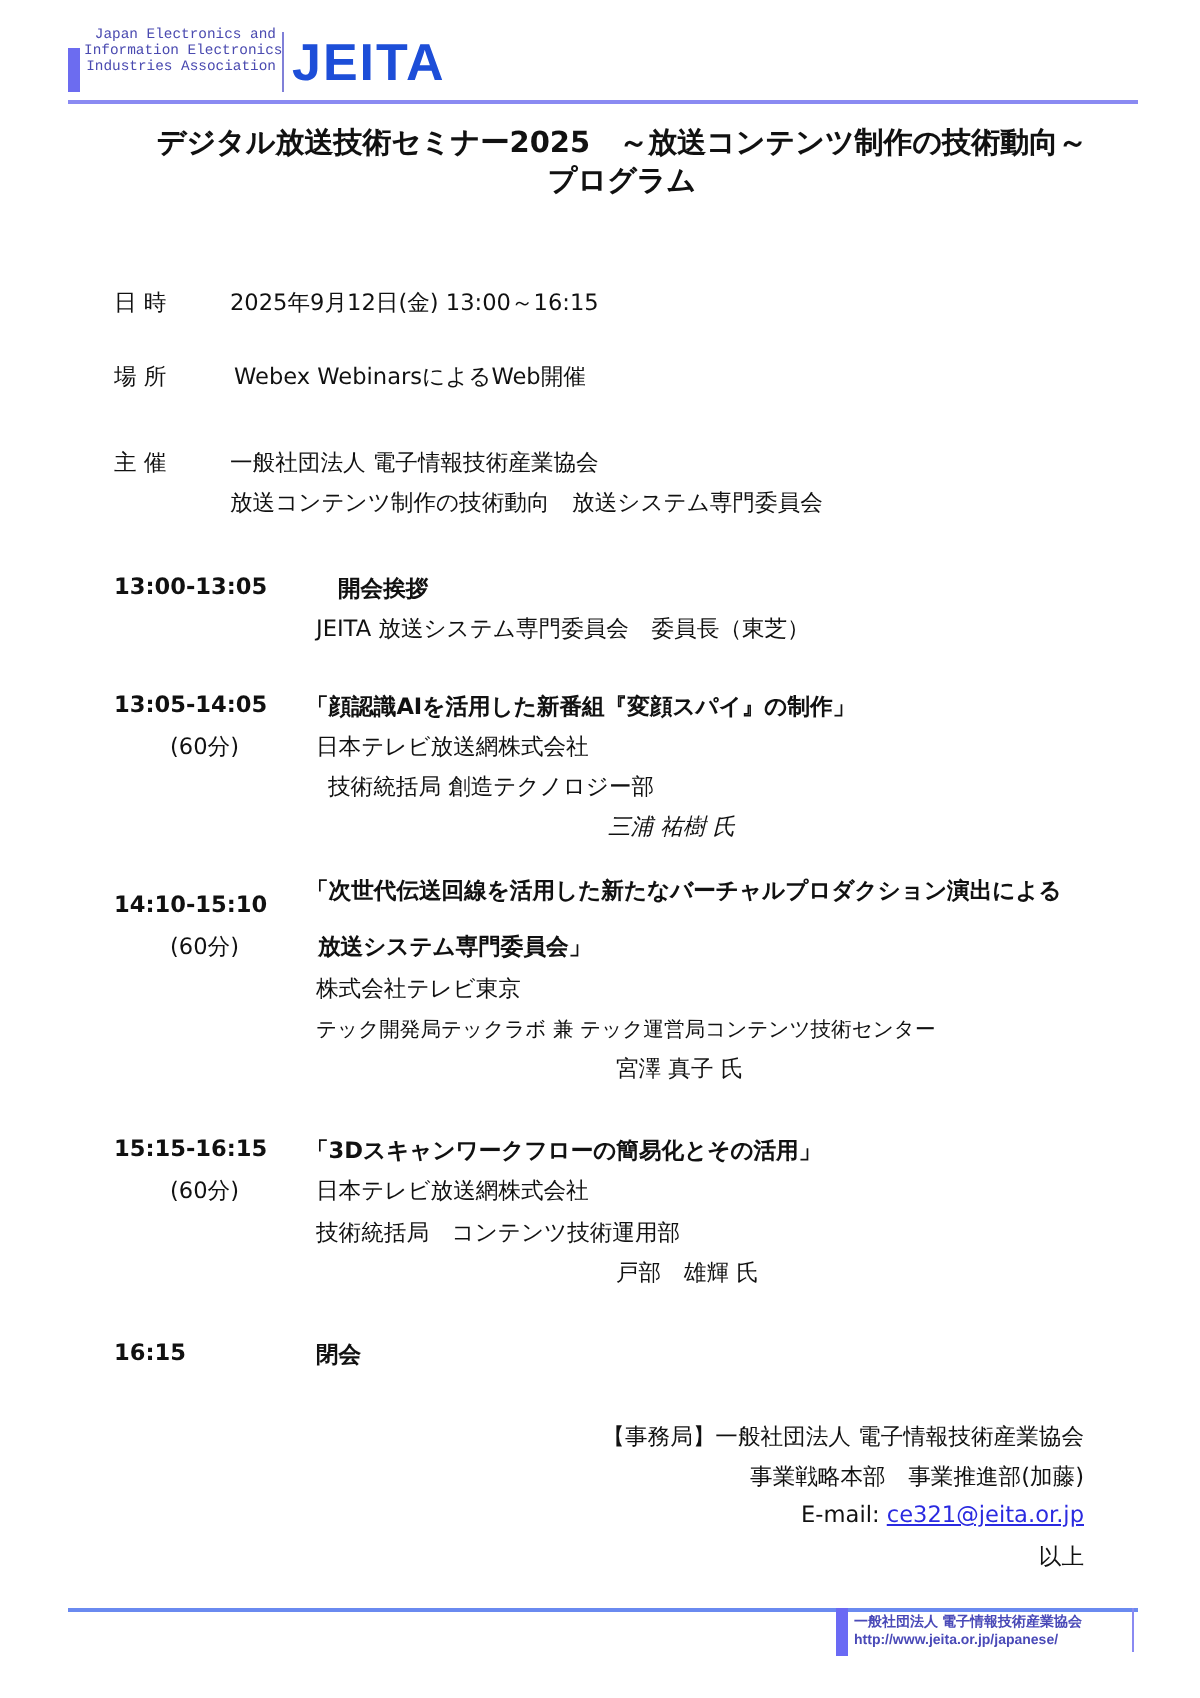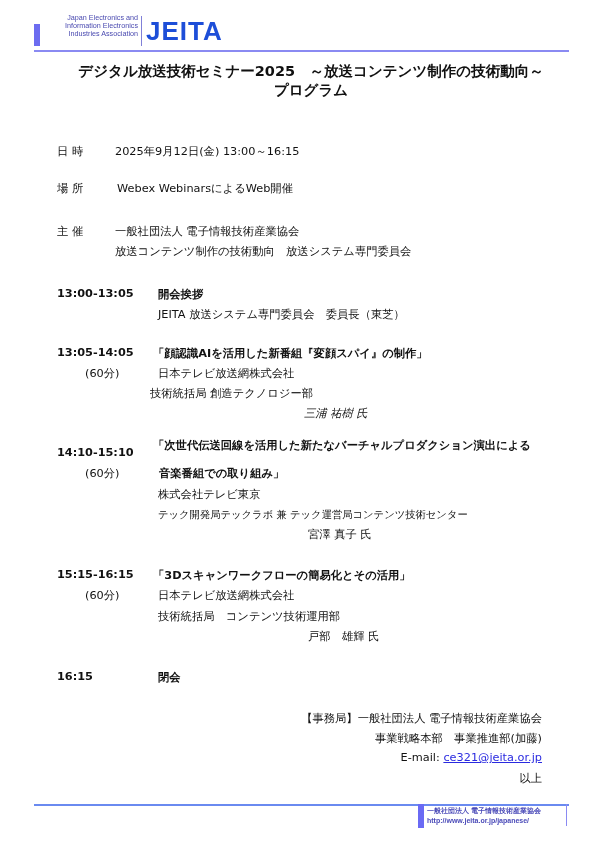--- a/index.html
+++ b/index.html
@@ -7,21 +7,21 @@
     width: 600px; height: 849px; position: relative; overflow: hidden;
     font-family: "DejaVu Sans", "Liberation Sans", sans-serif;
     color: #111111;
   }
   .abs { position: absolute; white-space: nowrap; }
 
   
   .logo-bar { left: 34px; top: 24px; width: 6px; height: 22px; background: #6c6cf0; }
   .logo-text {
     left: 42px; top: 14px; width: 96px; font-size: 7.2px; line-height: 8px;
-    color: #4a4ab0; text-align: right; font-family: Liberation Sans, sans-serif;
+    color: #4a4ab0; text-align: right; font-family: Liberation Mono, monospace;
   }
   .logo-text div { white-space: nowrap; }
   .logo-sep { left: 141px; top: 16px; width: 1px; height: 30px; background: #8080d8; }
   .logo-jeita {
     left: 146px; top: 16px; font-size: 26px; font-weight: bold; color: #1d4ed8;
     font-family: "Liberation Sans", sans-serif; letter-spacing: 1px; line-height: 30px;
   }
   .header-line { left: 34px; top: 50px; width: 535px; height: 2px; background: #8a8af2; }
 
   
@@ -64,34 +64,34 @@
 <div class="abs fs" style="left:115px; top:144px;">2025年9月12日(金)  13:00～16:15</div>
 
 <div class="abs fs" style="left:57px; top:181px;">場 所</div>
 <div class="abs fs" style="left:117px; top:181px;">Webex WebinarsによるWeb開催</div>
 
 <div class="abs fs" style="left:57px; top:224px;">主 催</div>
 <div class="abs fs" style="left:115px; top:224px;">一般社団法人 電子情報技術産業協会</div>
 <div class="abs fs" style="left:115px; top:244px;">放送コンテンツ制作の技術動向　放送システム専門委員会</div>
 
 <div class="abs fs bold" style="left:57px; top:287px;">13:00-13:05</div>
-<div class="abs fs bold" style="left:158px; top:287px;">開会挨拶</div>
+<div class="abs fs bold" style="left:169px; top:287px;">開会挨拶</div>
 <div class="abs fs" style="left:158px; top:307px;">JEITA 放送システム専門委員会　委員長（東芝）</div>
 
 <div class="abs fs bold" style="left:57px; top:346px;">13:05-14:05</div>
 <div class="abs fs bold" style="left:153px; top:346px;">「顔認識AIを活用した新番組『変顔スパイ』の制作」</div>
 <div class="abs fs" style="left:85px; top:366px;">(60分)</div>
 <div class="abs fs" style="left:158px; top:366px;">日本テレビ放送網株式会社</div>
-<div class="abs fs" style="left:150px; top:386px;">技術統括局 創造テクノロジー部</div>
+<div class="abs fs" style="left:164px; top:386px;">技術統括局 創造テクノロジー部</div>
 <div class="abs fs" style="left:304px; top:406px;font-style:italic;">三浦 祐樹 氏</div>
 
 <div class="abs fs bold" style="left:57px; top:446px;">14:10-15:10</div>
 <div class="abs fs bold" style="left:153px; top:438px;">「次世代伝送回線を活用した新たなバーチャルプロダクション演出による</div>
 <div class="abs fs" style="left:85px; top:466px;">(60分)</div>
-<div class="abs fs bold" style="left:159px; top:466px;">音楽番組での取り組み」</div>
+<div class="abs fs bold" style="left:159px; top:466px;">放送システム専門委員会」</div>
 <div class="abs fs" style="left:158px; top:487px;">株式会社テレビ東京</div>
 <div class="abs" style="left:158px; top:508px; font-size:10.3px;">テック開発局テックラボ 兼 テック運営局コンテンツ技術センター</div>
 <div class="abs fs" style="left:308px; top:527px;">宮澤 真子 氏</div>
 
 <div class="abs fs bold" style="left:57px; top:568px;">15:15-16:15</div>
 <div class="abs fs bold" style="left:153px; top:568px;">「3Dスキャンワークフローの簡易化とその活用」</div>
 <div class="abs fs" style="left:85px; top:588px;">(60分)</div>
 <div class="abs fs" style="left:158px; top:588px;">日本テレビ放送網株式会社</div>
 <div class="abs fs" style="left:158px; top:609px;">技術統括局　コンテンツ技術運用部</div>
 <div class="abs fs" style="left:308px; top:629px;">戸部　雄輝 氏</div>

